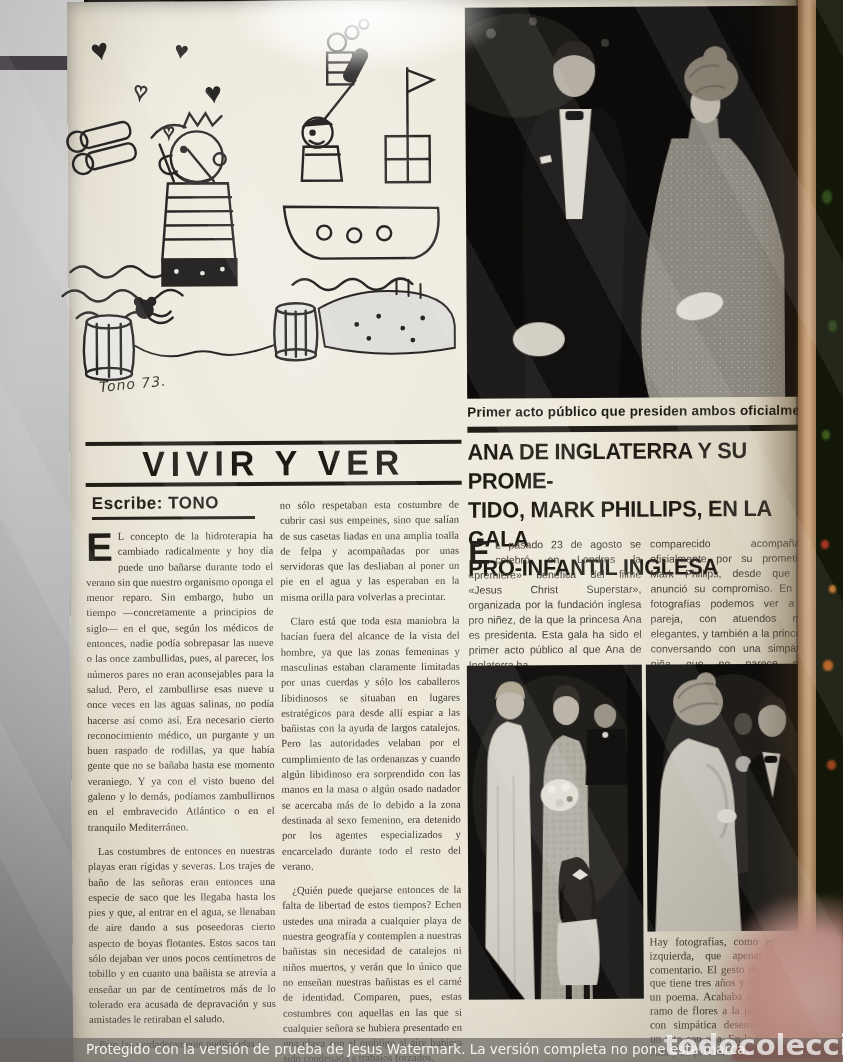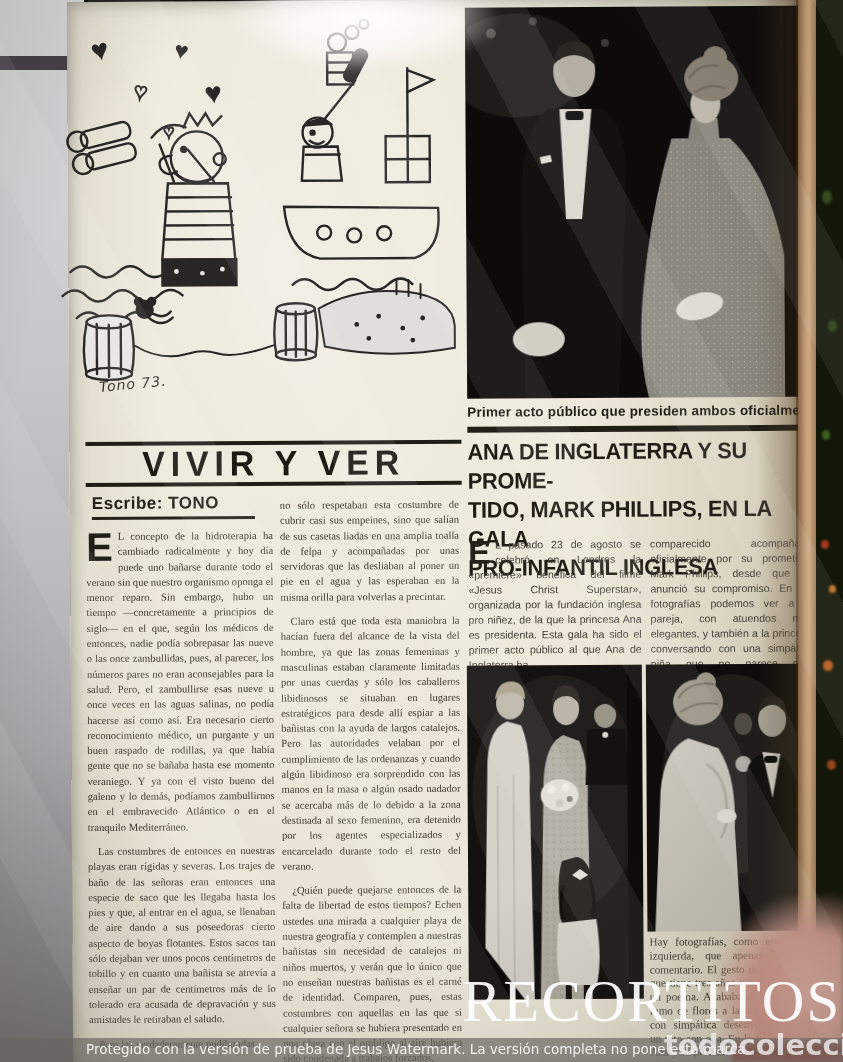--- a/index.html
+++ b/index.html
@@ -358,18 +358,17 @@
     <div class="np-dot" style="left:11px;top:760px;width:9px;height:10px;background:#a84a1e;"></div>
     <div class="np-dot" style="left:6px;top:430px;width:8px;height:10px;background:#42611f;"></div>
   </div>
   <div class="hand"></div>
   <div class="hand2"></div>
 
   <div class="glare"></div>
   <div class="stripes"></div>
   <div class="vignette"></div>
 
-  <div class="wm-big">RECORTITOS</div>
   <div class="wm-bar-bg"></div>
   <div class="wm-brand">todocoleccion</div>
   <div class="wm-bar-text">Protegido con la versión de prueba de Jesus Watermark. La versión completa no pone esta marca.</div>
 
 </div>
 
 </body></html>

